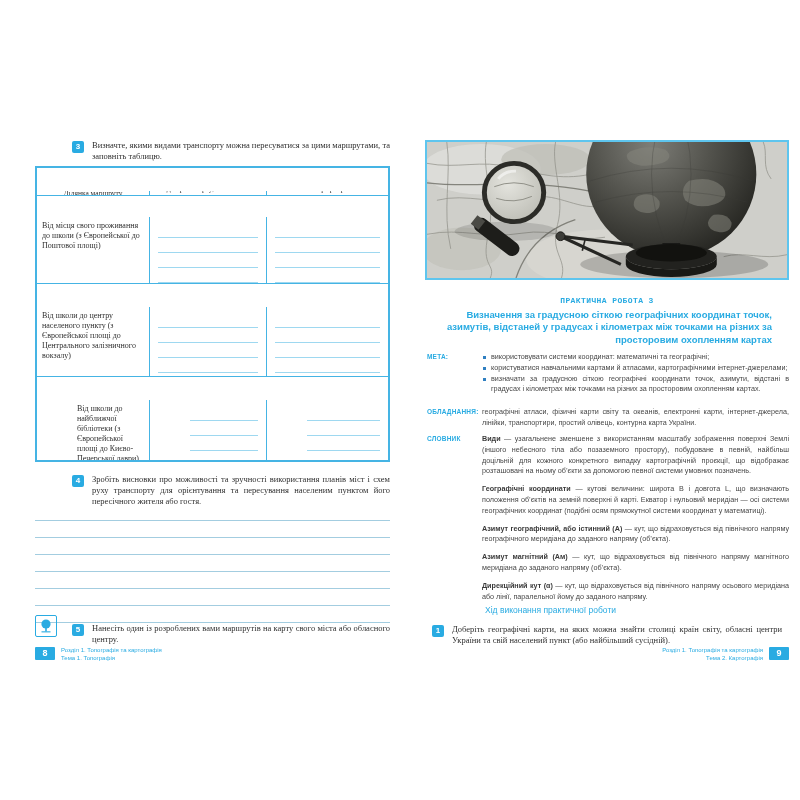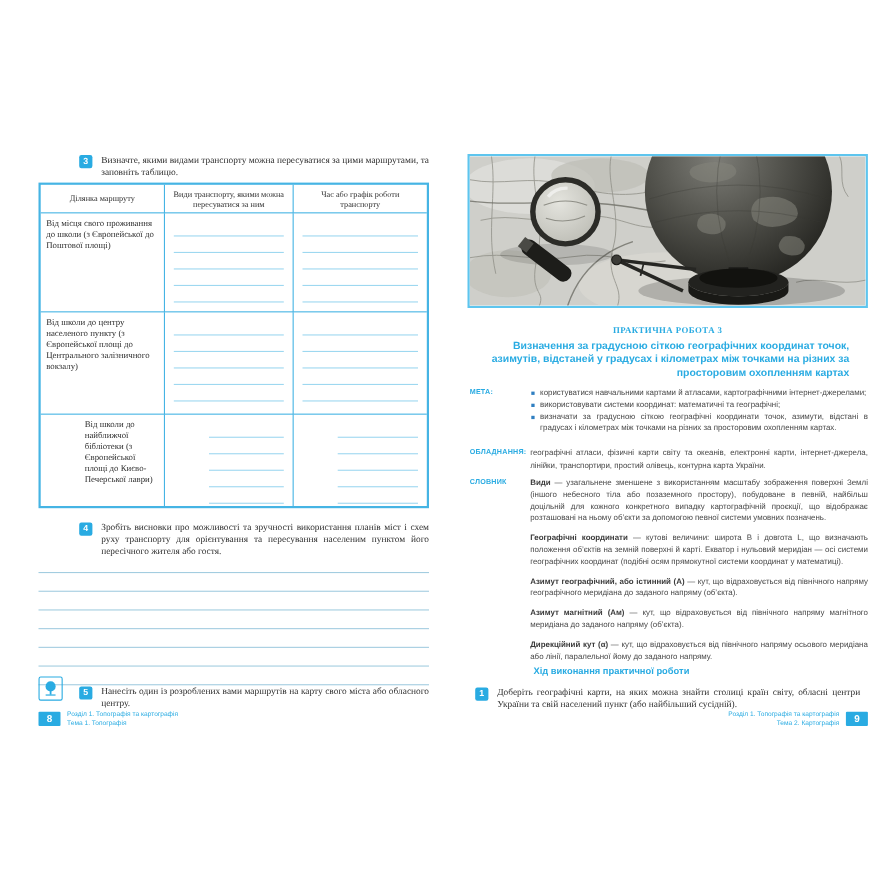--- a/index.html
+++ b/index.html
@@ -14,21 +14,21 @@
   .badge{flex:0 0 auto;width:12px;height:12px;background:#29abe2;color:#fff;border-radius:2px;
          font-family:"Liberation Sans",sans-serif;font-weight:bold;font-size:8px;line-height:12px;
          text-align:center;margin-right:8px;margin-top:1px;}
   .task-text{font-size:8.5px;line-height:1.3;text-align:justify;}
 
   
   #task3{position:absolute;top:0;left:37px;width:318px;}
   .ltable{position:absolute;top:26px;left:0;width:355px;height:296px;border:2px solid #45b4e4;
           box-sizing:border-box;display:grid;grid-template-columns:113px 117px 1fr;
           grid-template-rows:26px 90px 93px 1fr;}
-  .ltable > div{border-right:1px solid #45b4e4;border-bottom:1px solid #45b4e4;box-sizing:border-box;overflow:hidden;}
+  .ltable > div{border-right:1px solid #45b4e4;border-bottom:1px solid #45b4e4;box-sizing:border-box;overflow:hidden;margin-top:23px;}
   .ltable > div:nth-child(3n){border-right:none;}
   .ltable > div:nth-child(n+10){border-bottom:none;padding-left:40px;}
   .th{font-size:7.5px;line-height:1.2;display:flex;align-items:center;justify-content:center;
       text-align:center;padding:2px 6px;}
   .rl{font-size:8px;line-height:1.25;padding:4px 5px;text-align:left;}
   .cl{padding:6px 8px 0 8px;}
   .wl{display:block;height:14px;border-bottom:1px solid #9ed8f0;}
 
   #task4{position:absolute;top:334px;left:37px;width:318px;}
   #rules4{position:absolute;top:364px;left:0;width:355px;}
@@ -46,41 +46,41 @@
   #page-left .foot-text{margin-left:6px;}
   #page-right .footer{justify-content:flex-end;}
   #page-right .foot-text{margin-right:6px;text-align:right;}
 
   
   #photo{position:absolute;top:0;left:0;width:364px;height:140px;border:2px solid #5ec5ee;
          box-sizing:border-box;overflow:hidden;}
   #photo svg{display:block;width:100%;height:100%;}
 
   #pr-header{position:absolute;top:156px;left:0;width:100%;text-align:center;
-             font-family:Liberation Serif, serif;font-weight:bold;font-size:8px;
+             font-family:Liberation Mono, monospace;font-weight:bold;font-size:8px;
              letter-spacing:.4px;color:#29abe2;}
   #pr-title{position:absolute;top:169px;left:17px;width:330px;text-align:right;
             font-family:"Liberation Sans",sans-serif;font-weight:bold;font-size:9.5px;
             line-height:1.3;color:#29abe2;}
 
   .sect{position:absolute;left:0;width:364px;font-family:"Liberation Sans",sans-serif;}
   .sect-label{position:absolute;left:2px;top:1px;font-weight:bold;font-size:6.5px;color:#29abe2;
               letter-spacing:.2px;}
   .sect-body{margin-left:57px;font-size:7.2px;line-height:1.5;color:#474747;text-align:justify;}
   #meta-sect{top:212px;}
   #equip-sect{top:267px;}
   #vocab-sect{top:294px;}
   .mbullets{margin:0;padding:0;list-style:none;}
   .mbullets li{position:relative;padding-left:9px;}
   .mbullets li .sq{position:absolute;left:1px;top:4px;width:3px;height:3px;background:#2f7fc1;}
   .vocab{margin:0 0 7px 0;}
   .vocab b{color:#3a3a3a;}
 
   #course-header{position:absolute;top:465px;left:60px;font-family:"Liberation Sans",sans-serif;
-                 font-weight:bold;font-size:8.5px;color:#29abe2;}
+                 font-weight:normal;font-size:8.5px;color:#29abe2;}
   #task1{position:absolute;top:484px;left:7px;width:350px;}
 </style>
 </head>
 <body>
 
 <div class="page" id="page-left">
 
   <div class="task" id="task3">
     <span class="badge">3</span>
     <span class="task-text">Визначте, якими видами транспорту можна пересуватися за цими маршрутами, та заповніть таблицю.</span>
@@ -259,22 +259,22 @@
     </svg>
   </div>
 
   <div id="pr-header">ПРАКТИЧНА РОБОТА 3</div>
   <div id="pr-title">Визначення за градусною сіткою географічних координат точок, азимутів, відстаней у градусах і кілометрах між точками на різних за просторовим охопленням картах</div>
 
   <div class="sect" id="meta-sect">
     <span class="sect-label">МЕТА:</span>
     <div class="sect-body">
       <ul class="mbullets">
+        <li><span class="sq"></span><span>використовувати системи координат: математичні та географічні;</span></li>
         <li><span class="sq"></span><span>користуватися навчальними картами й атласами, картографічними інтернет-джерелами;</span></li>
-        <li><span class="sq"></span><span>використовувати системи координат: математичні та географічні;</span></li>
         <li><span class="sq"></span><span>визначати за градусною сіткою географічні координати точок, азимути, відстані в градусах і кілометрах між точками на різних за просторовим охопленням картах.</span></li>
       </ul>
     </div>
   </div>
 
   <div class="sect" id="equip-sect">
     <span class="sect-label">ОБЛАДНАННЯ:</span>
     <div class="sect-body">географічні атласи, фізичні карти світу та океанів, електронні карти, інтернет-джерела, лінійки, транспортири, простий олівець, контурна карта України.</div>
   </div>
 

